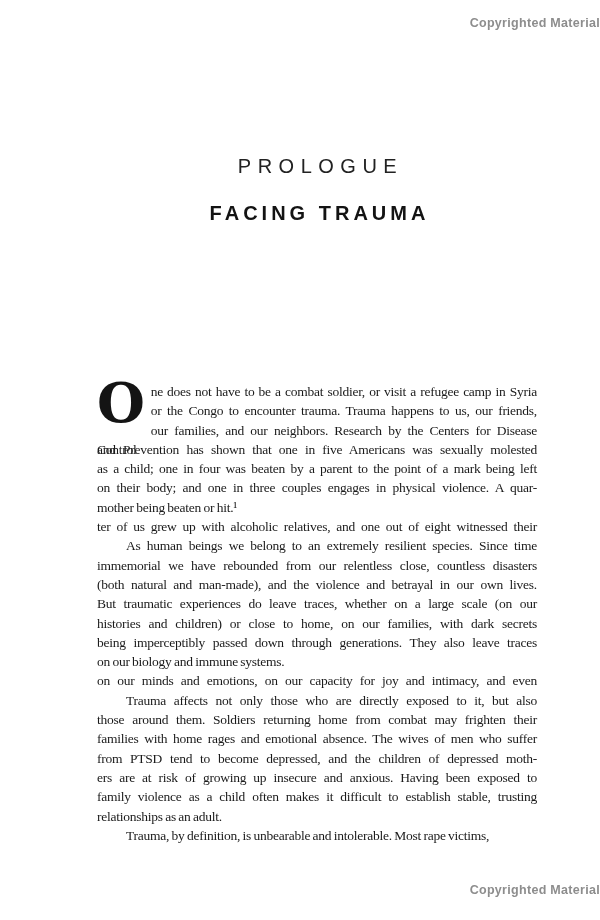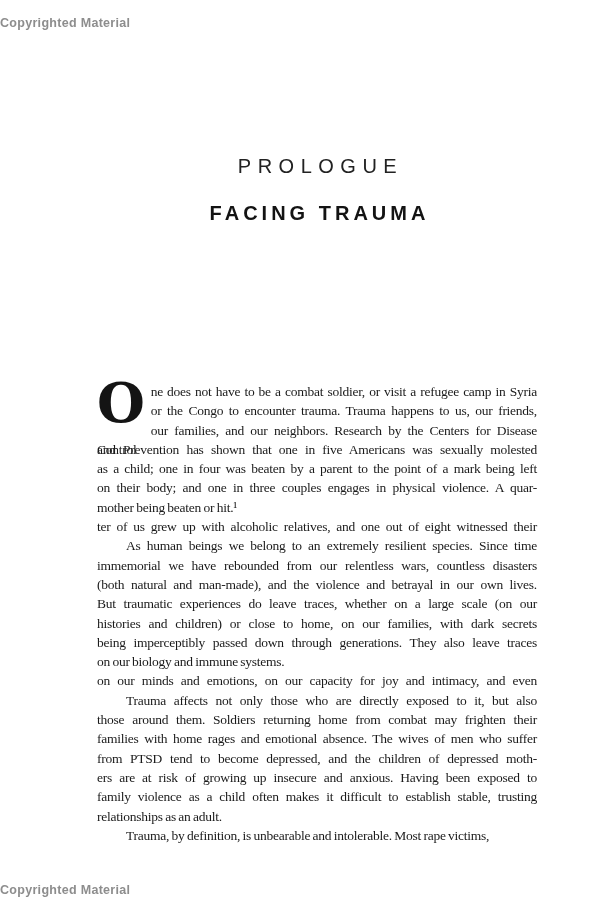--- a/index.html
+++ b/index.html
@@ -8,21 +8,21 @@
     width: 600px;
     height: 920px;
     background: #ffffff;
     overflow: hidden;
     font-family: "Liberation Serif", serif;
   }
   .copyright {
     position: absolute;
     left: 0;
     width: 600px;
-    text-align: left;
+    text-align: right;
     font-family: "Liberation Sans", sans-serif;
     font-size: 12.5px;
     font-weight: 700;
     letter-spacing: 0.3px;
     color: #8d8d8d;
   }
   .copyright.top { top: 16px; }
   .copyright.bottom { top: 883px; }
   .chapter-label {
     position: absolute;
@@ -92,21 +92,21 @@
         <div class="line jl">or the Congo to encounter trauma. Trauma happens to us, our friends,</div>
         <div class="line jl">our families, and our neighbors. Research by the Centers for Disease Control</div>
         <div class="line jl">and Prevention has shown that one in five Americans was sexually molested</div>
         <div class="line jl">as a child; one in four was beaten by a parent to the point of a mark being left</div>
         <div class="line jl">on their body; and one in three couples engages in physical violence. A quar-</div>
         <div class="line">mother being beaten or hit.¹</div>
         <div class="line jl">ter of us grew up with alcoholic relatives, and one out of eight witnessed their</div>
       </div>
       <div class="paragraph">
         <div class="line jl ind">As human beings we belong to an extremely resilient species. Since time</div>
-        <div class="line jl">immemorial we have rebounded from our relentless wars, countless disasters</div>
+        <div class="line jl">immemorial we have rebounded from our relentless close, countless disasters</div>
         <div class="line jl">(both natural and man-made), and the violence and betrayal in our own lives.</div>
         <div class="line jl">But traumatic experiences do leave traces, whether on a large scale (on our</div>
         <div class="line jl">histories and children) or close to home, on our families, with dark secrets</div>
         <div class="line jl">being imperceptibly passed down through generations. They also leave traces</div>
         <div class="line">on our biology and immune systems.</div>
         <div class="line jl">on our minds and emotions, on our capacity for joy and intimacy, and even</div>
       </div>
       <div class="paragraph">
         <div class="line jl ind">Trauma affects not only those who are directly exposed to it, but also</div>
         <div class="line jl">those around them. Soldiers returning home from combat may frighten their</div>

